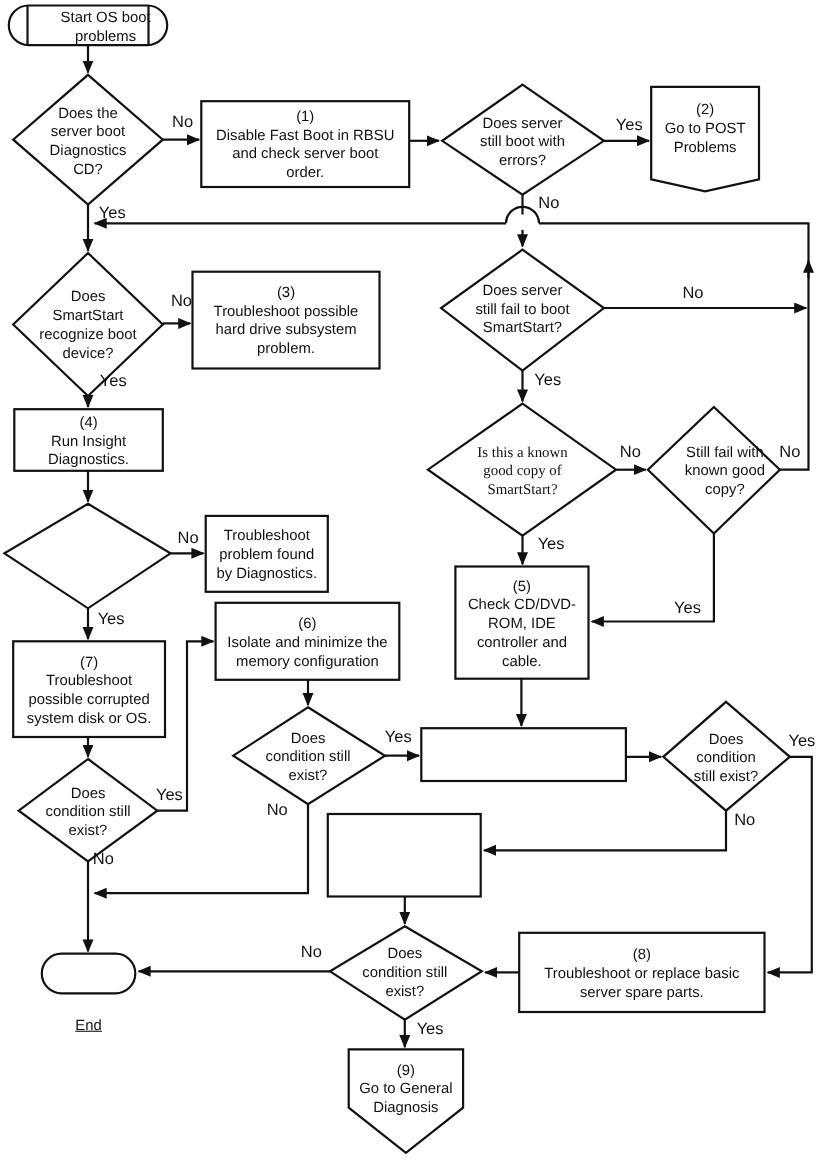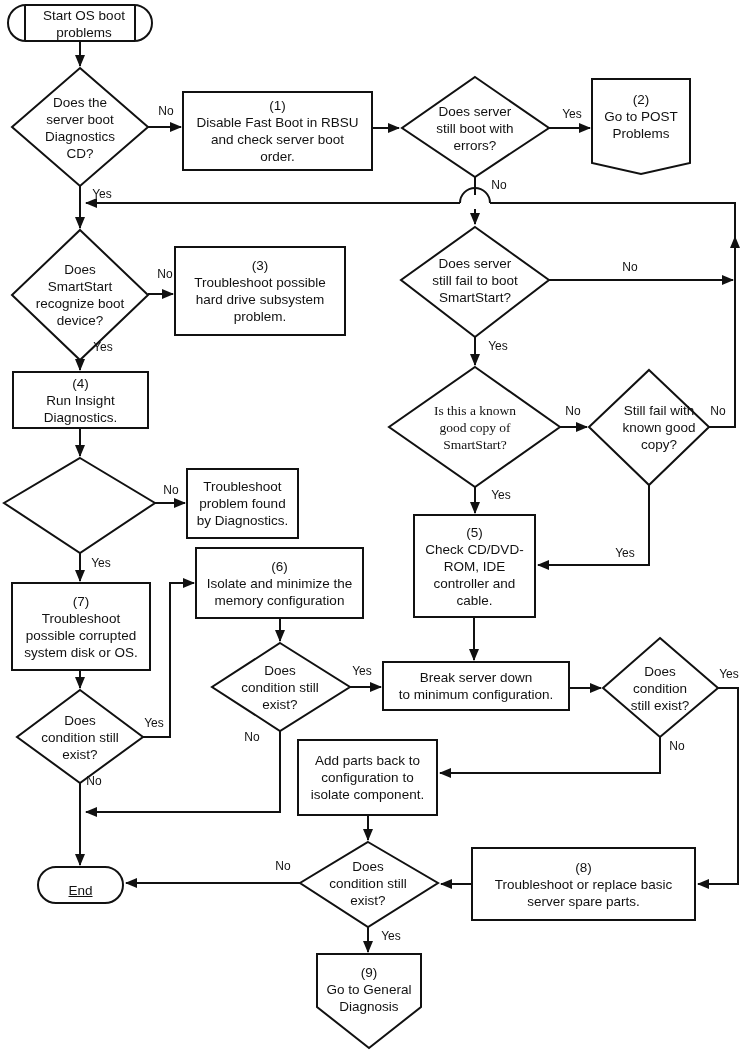--- a/index.html
+++ b/index.html
@@ -17,21 +17,21 @@
     display:flex;align-items:center;justify-content:center;
     text-align:center;
     white-space:pre-line;
     font-size:13.5px;
     line-height:17px;
     color:#111111;
   }
   .elabel{
     position:absolute;
     transform:translate(-50%,-50%);
-    font-size:12px;
+    font-size:15px;
     line-height:16px;
     color:#111111;
     white-space:nowrap;
   }
   .shape{fill:#ffffff;stroke:#111111;stroke-width:2;}
   .conn{fill:none;stroke:#111111;stroke-width:2;}
 </style>
 </head>
 <body>
 
@@ -105,21 +105,21 @@
       <rect class="shape" x="383" y="662" width="186" height="48"></rect>
       <polygon class="shape" points="660,638 718,688 660,737 603,688"></polygon>
       <rect class="shape" x="298" y="740" width="139" height="75"></rect>
       <rect class="shape" x="472" y="848" width="223" height="72"></rect>
       <polygon class="shape" points="368,842 438,883 368,927 300,883"></polygon>
       <rect class="shape" x="38" y="867" width="85" height="36" rx="18" ry="18"></rect>
       <polygon class="shape" points="317,954 421,954 421,1007 369,1048 317,1007"></polygon>
     </g>
   </svg>
 
-  <div class="nlabel" style="left:12px;top:7px;width:144px;height:34px;">Start OS boot
+  <div class="nlabel" style="left:24px;top:7px;width:144px;height:34px;">Start OS boot
 problems</div>
   <div class="nlabel" style="left:20px;top:92px;width:120px;height:72px;">Does the
 server boot
 Diagnostics
 CD?</div>
   <div class="nlabel" style="left:186px;top:95px;width:183px;height:72px;">(1)
 Disable Fast Boot in RBSU
 and check server boot
 order.</div>
   <div class="nlabel" style="left:410px;top:102px;width:130px;height:52px;">Does server
@@ -162,35 +162,30 @@
   <div class="nlabel" style="left:14px;top:592px;width:134px;height:69px;">(7)
 Troubleshoot
 possible corrupted
 system disk or OS.</div>
   <div class="nlabel" style="left:25px;top:713px;width:110px;height:48px;">Does
 condition still
 exist?</div>
   <div class="nlabel" style="left:225px;top:663px;width:110px;height:48px;">Does
 condition still
 exist?</div>
-  <div class="nlabel" style="left:385px;top:669px;width:182px;height:34px;">Break server down
-to minimum configuration.</div>
   <div class="nlabel" style="left:610px;top:664px;width:100px;height:48px;">Does
 condition
 still exist?</div>
-  <div class="nlabel" style="left:300px;top:751px;width:135px;height:53px;">Add parts back to
-configuration to
-isolate component.</div>
   <div class="nlabel" style="left:474px;top:858px;width:219px;height:52px;">(8)
 Troubleshoot or replace basic
 server spare parts.</div>
   <div class="nlabel" style="left:313px;top:859px;width:110px;height:48px;">Does
 condition still
 exist?</div>
-  <div class="nlabel" style="left:38px;top:880px;width:85px;height:20px;text-decoration:underline;">End</div>
+  <div class="nlabel" style="left:38px;top:921px;width:85px;height:20px;text-decoration:underline;">End</div>
   <div class="nlabel" style="left:319px;top:963px;width:100px;height:52px;">(9)
 Go to General
 Diagnosis</div>
 
   <div class="elabel" style="left:166px;top:111px;">No</div>
   <div class="elabel" style="left:102px;top:194px;">Yes</div>
   <div class="elabel" style="left:572px;top:114px;">Yes</div>
   <div class="elabel" style="left:499px;top:185px;">No</div>
   <div class="elabel" style="left:630px;top:267px;">No</div>
   <div class="elabel" style="left:498px;top:346px;">Yes</div>

